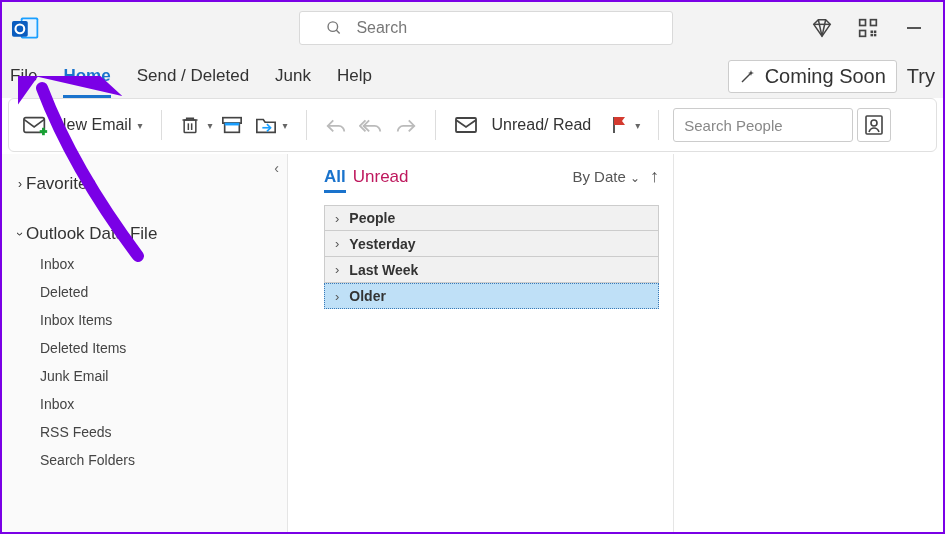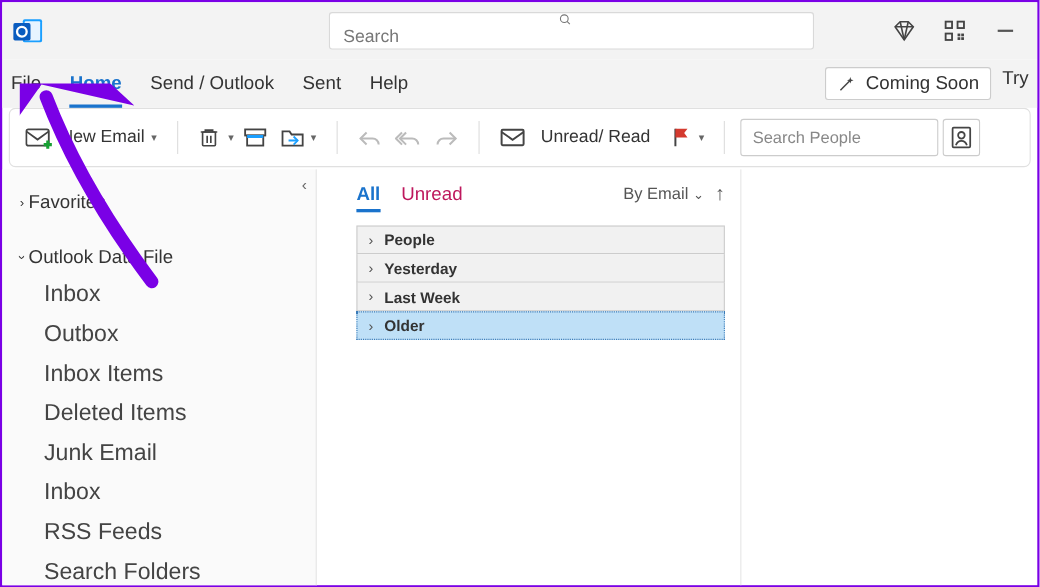--- a/index.html
+++ b/index.html
@@ -23,30 +23,29 @@
     display: flex;
     align-items: center;
     padding: 0 10px;
     position: relative;
   }
   .logo { width: 28px; height: 28px; margin-right: 10px; }
   .searchbox {
     position: absolute;
     left: 297px;
     top: 9px;
-    width: 441px;
+    width: 374px;
     height: 34px;
     background: #fff;
     border: 1px solid #d9d9d9;
     border-radius: 3px;
     display: flex;
     align-items: center;
-    padding: 0 10px;
+    padding: 0 26px;
     color: #777;
-    flex-direction: column;
   }
   .searchbox svg { margin-right: 12px; }
   .searchbox input {
     border: none; outline: none; font-size: 16px; color: #555;
     width: 100%; background: transparent;
   }
   .searchbox input::placeholder { color: #777; }
   .title-right {
     margin-left: auto;
     display: flex;
@@ -68,22 +67,22 @@
     color: #333;
     position: relative;
   }
   .tabstrip .tab { padding: 6px 0; margin-right: 26px; cursor: pointer; }
   .tabstrip .tab.active { color: #1a73cc; font-weight: 600; position: relative; text-align: right; }
   .tabstrip .tab.active::after {
     content: ""; position: absolute; left: 0; right: 0; bottom: -6px;
     height: 3px; background: #1a73cc;
   }
   .tabstrip-right {
-    margin-left: auto; display: flex; gap: 10px;
-    font-size: 17px;
+    margin-left: auto; display: flex; align-items: center; gap: 10px;
+    font-size: 20px;
   }
   .coming-soon {
     background: #fff; border: 1px solid #ccc; border-radius: 3px;
     padding: 4px 10px; display:flex; align-items:center; gap:8px;
   }
 
   
   .ribbon {
     height: 54px;
     background: #fff;
@@ -128,32 +127,32 @@
     position:absolute; top:6px; right:8px; font-size:14px; color:#666;
     cursor:pointer;
   }
   .nav-group-hdr {
     display:flex; align-items:center; gap:4px;
     padding: 6px 12px; cursor:pointer; color:#333; font-size:17px;
   }
   .nav-group-hdr .chev { font-size:12px; }
   .folder-list { margin-left: 28px; }
   .folder-list .folder {
-    padding: 6px 6px; cursor:pointer; color:#444; font-size:21px;
+    padding: 6px 6px; cursor:pointer; color:#444; font-size:14px;
   }
 
   .listpanel {
     width: 386px;
     border-right: 1px solid #e5e5e5;
     padding: 12px 14px 0 36px;
     font-size: 15px;
     position: relative;
   }
   .filter-tabs {
-    display:flex; align-items:center; gap:19px;
+    display:flex; align-items:center; gap:7px;
     padding-bottom: 10px;
     font-size: 17px;
   }
   .filter-tabs .ftab { cursor:pointer; color:#be185d; }
   .filter-tabs .ftab.active { color:#1a73cc; position:relative; font-weight:600;}
   .filter-tabs .ftab.active::after {
     content:""; position:absolute; left:0; right:0; bottom:-6px; height:3px; background:#1a73cc;
   }
   .filter-right {
     margin-left:auto; display:flex; align-items:center; gap:10px;
@@ -230,22 +229,22 @@
     </div>
     <div class="wbtn">
         <div class="minline"></div>
       </div>
   </div>
 </div>
 
 <div class="tabstrip">
   <div class="tab">File</div>
   <div class="tab active">Home</div>
-  <div class="tab">Send / Outlook</div>
-  <div class="tab">Sent</div>
+  <div class="tab">Send / Deleted</div>
+  <div class="tab">Junk</div>
   <div class="tab">Help</div>
 
   <div class="tabstrip-right">
     <div class="coming-soon">
       <svg width="18" height="18" viewBox="0 0 24 24" fill="none" stroke="#444" stroke-width="1.8">
         <line x1="4" y1="20" x2="16" y2="8"></line>
           <path d="M16 4l1 3 3 1-3 1-1 3-1-3-3-1 3-1z" fill="#444" stroke="none"></path>
       </svg>
       <span>Coming Soon</span>
     </div>
@@ -357,37 +356,37 @@
     </div>
 
     <div style="height:18px"></div>
 
     <div class="nav-group-hdr">
       <span class="chev" style="transform:rotate(90deg);display:inline-block;">›</span>
       <span>Outlook Data File</span>
     </div>
     <div class="folder-list">
       <div class="folder">Inbox</div>
-      <div class="folder">Outbox</div>
+      <div class="folder">Deleted</div>
       <div class="folder">Inbox Items</div>
       <div class="folder">Deleted Items</div>
       <div class="folder">Junk Email</div>
       <div class="folder">Inbox</div>
       <div class="folder">RSS Feeds</div>
       <div class="folder">Search Folders</div>
     </div>
   </div>
 
   <div class="listpanel">
     <div class="filter-tabs">
       <div class="ftab active">All</div>
       <div class="ftab">Unread</div>
       <div class="filter-right">
         <div>
-          <span>By Email</span>
+          <span>By Date</span>
           <span style="font-size:12px;">⌄</span>
         </div>
         <div class="arrow-up">↑</div>
       </div>
     </div>
 
     <div class="date-groups">
       <div class="dg-row">
         <span class="chev">›</span>
         <span>People</span>

